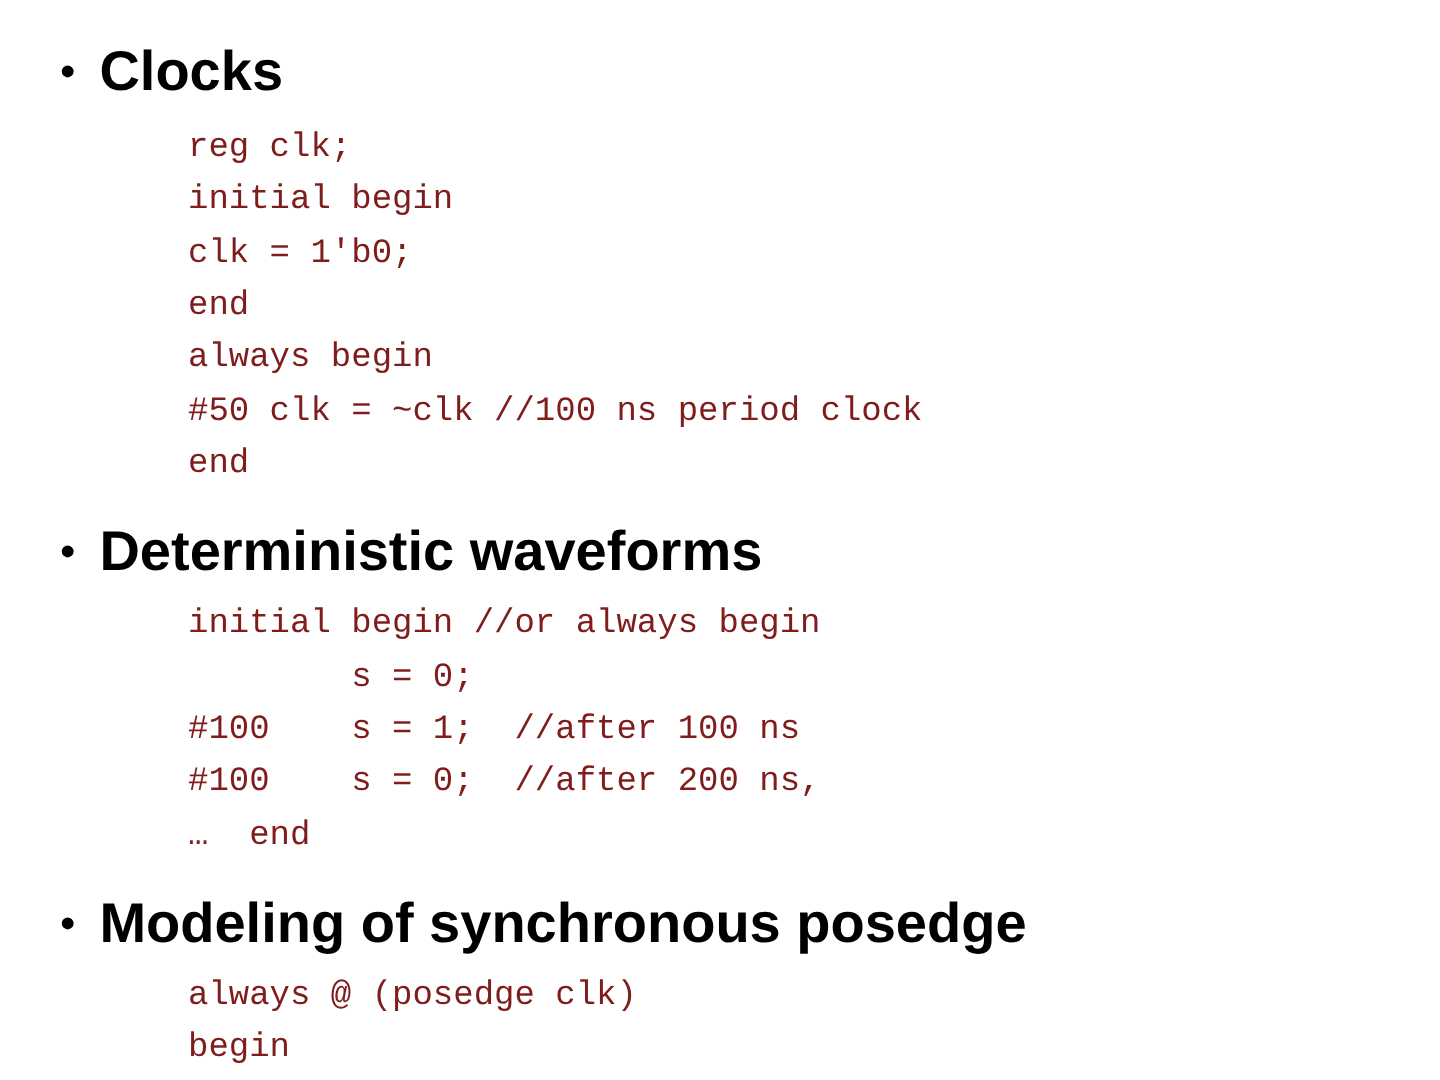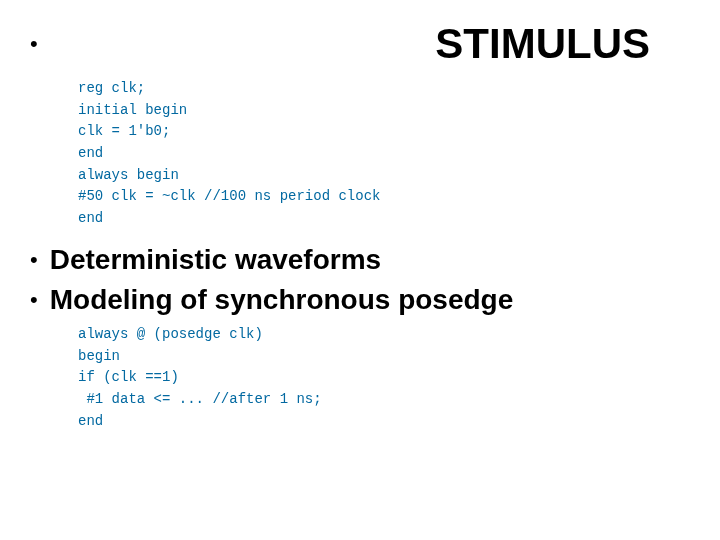--- a/index.html
+++ b/index.html
@@ -49,23 +49,23 @@
     .stimulus-title {
       font-size: 42px;
       font-weight: bold;
       color: #000;
       margin-left: auto;
       padding-right: 40px;
     }
 
     .code-block {
       font-family: 'Courier New', Courier, monospace;
-      font-size: 14px;
-      color: #0369a1;
-      margin-left: 48px;
+      font-size: 17px;
+      color: #7f1d1d;
+      margin-left: 64px;
       margin-bottom: 6px;
       line-height: 1.55;
       white-space: pre;
     }
 
     .section-spacing {
       margin-bottom: 14px;
     }
 
     .mid-section {
@@ -74,39 +74,44 @@
     }
   </style>
 </head>
 <body>
 
 <div class="page">
 
   <div class="header-row">
     <div class="bullet-title">
       <span class="bullet">•</span>
+      <span class="section-title">Clocks</span>
     </div>
-    <span class="stimulus-title">STIMULUS</span>
   </div>
 
   <div class="code-block section-spacing">reg clk;
 initial begin
 clk = 1'b0;
 end
 always begin
 #50 clk = ~clk //100 ns period clock
 end</div>
 
   <div class="header-row mid-section">
     <div class="bullet-title">
       <span class="bullet">•</span>
       <span class="section-title">Deterministic waveforms</span>
     </div>
   </div>
 
+  <div class="code-block section-spacing">initial begin //or always begin
+        s = 0;
+#100    s = 1;  //after 100 ns
+#100    s = 0;  //after 200 ns,
+…  end</div>
 
   <div class="header-row mid-section">
     <div class="bullet-title">
       <span class="bullet">•</span>
       <span class="section-title">Modeling of synchronous posedge</span>
     </div>
   </div>
 
   <div class="code-block">always @ (posedge clk)
 begin

